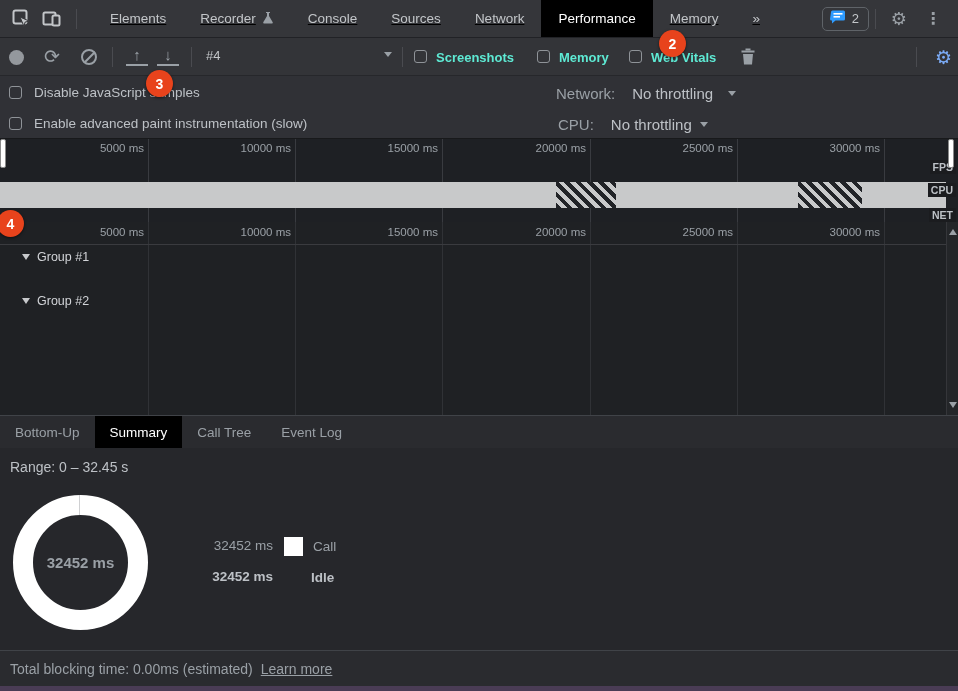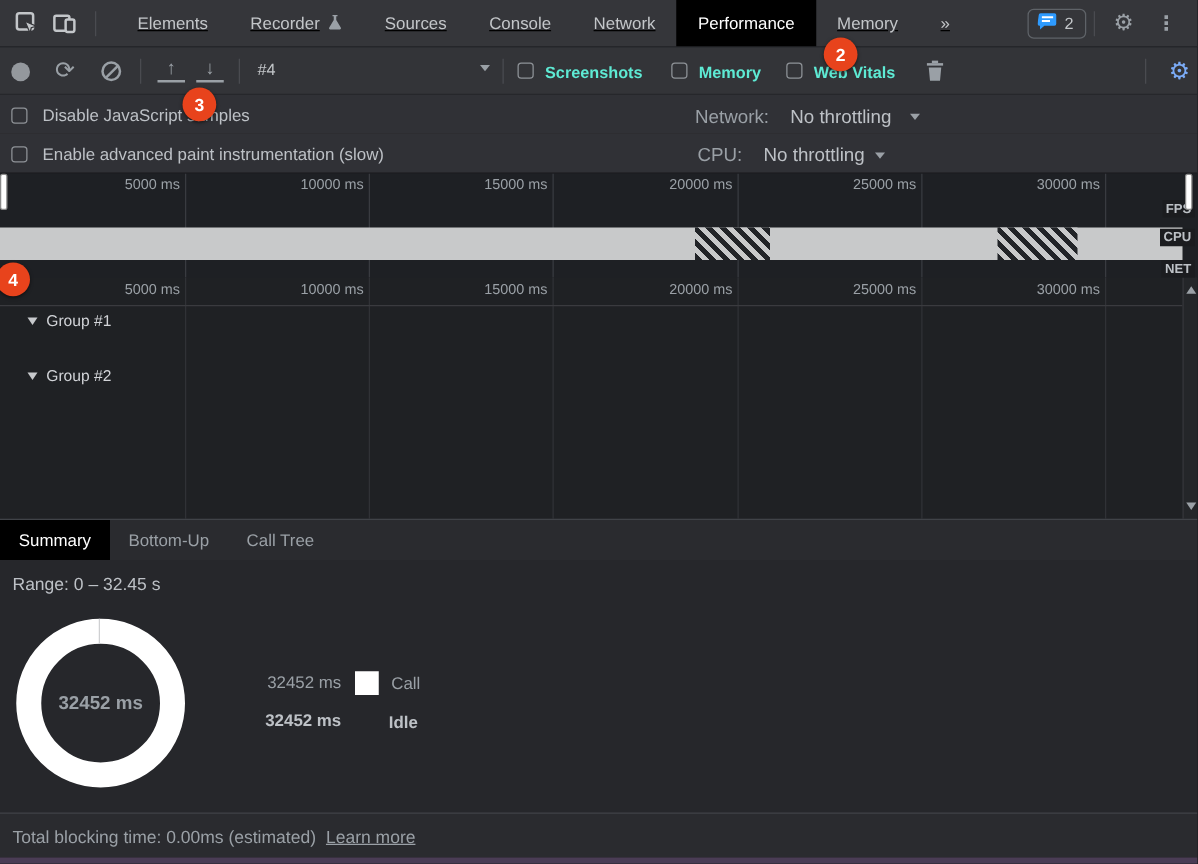--- a/index.html
+++ b/index.html
@@ -156,24 +156,24 @@
         </div>
       <div class="tab">
         <span>Recorder</span>
         <span>
           <svg width="12" height="13" viewBox="0 0 12 13">
               <path d="M4 1 h4 v1 l-1 0 v3 l3.6 6 a1 1 0 0 1 -0.9 1.6 h-7.4 a1 1 0 0 1 -0.9 -1.6 l3.6 -6 v-3 l-1 0 Z" fill="#9aa0a6"></path>
             </svg>
         </span>
       </div>
       <div class="tab">
+          <span>Console</span>
+        </div>
+      <div class="tab">
           <span>Sources</span>
-        </div>
-      <div class="tab">
-          <span>Console</span>
         </div>
       <div class="tab">
           <span>Network</span>
         </div>
       <div class="tab active">
           <span>Performance</span>
         </div>
       <div class="tab">
           <span>Memory</span>
         </div>
@@ -352,28 +352,31 @@
 
     <div class="track-sep"></div>
 
     <div class="vscroll">
       <span class="scr-arrow scr-up"></span>
       <span class="scr-arrow scr-down"></span>
     </div>
   </div>
 
   <div class="btabs">
+    <div class="btab">
+        <span>Bottom-Up</span>
+      </div>
     <div class="btab active">
         <span>Summary</span>
       </div>
     <div class="btab">
-        <span>Bottom-Up</span>
+        <span>Call Tree</span>
       </div>
     <div class="btab">
-        <span>Call Tree</span>
+        <span>Event Log</span>
       </div>
   </div>
 
   <div class="summary">
     <div class="range-txt">Range: 0 – 32.45 s</div>
     <div class="donut"></div>
     <div class="donut-tick"></div>
     <div class="donut-label">32452 ms</div>
     <span class="lg-val" style="top:90px">32452 ms</span>
     <span class="lg-swatch"></span>

